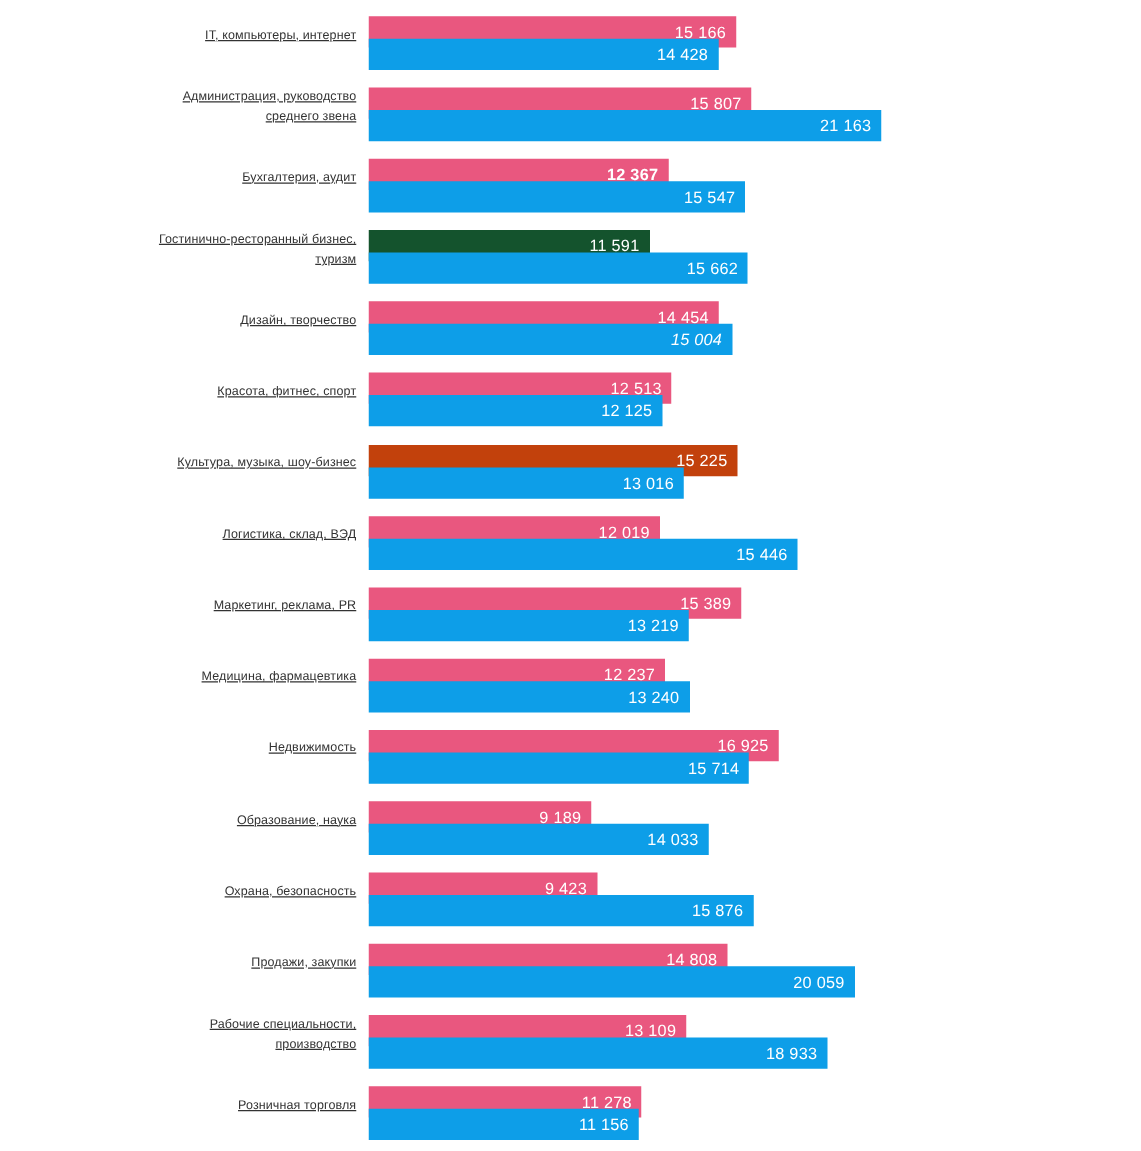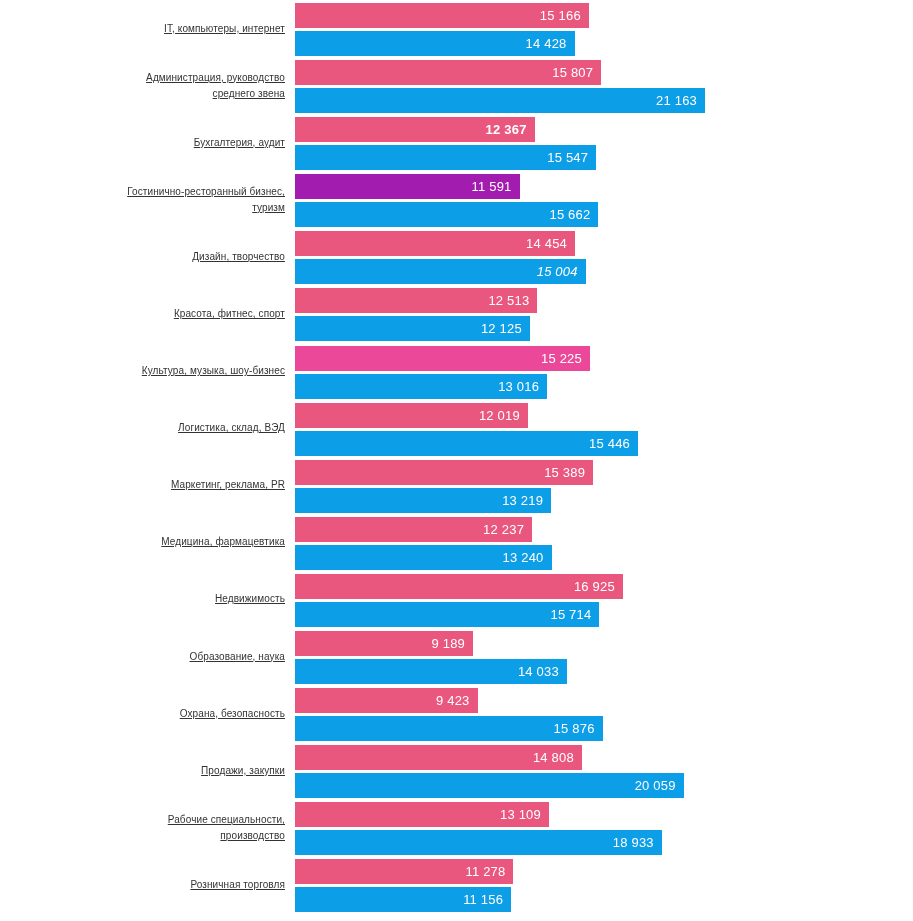--- a/index.html
+++ b/index.html
@@ -64,21 +64,21 @@
     position: absolute;
     left: 10px;
     height: 25px;
     display: flex;
     align-items: center;
     justify-content: flex-end;
     box-sizing: border-box;
   }
 
   .bar.series-a {
-    top: 3px;
+    top: 13px;
     background: #e9577f;
   }
 
   .bar.series-b {
     top: 31px;
     background: #0d9ee8;
   }
 
   .bar-value {
     font-size: 13px;
@@ -125,21 +125,21 @@
           </div>
           <div class="bar series-b" style="width: 301.199px; background: rgb(13, 158, 232);">
             <span class="bar-value">15 547</span>
           </div>
         </div>
       </div>
       <div class="row">
         <div class="cat-label">Гостинично-ресторанный бизнес,
 туризм</div>
         <div class="bars">
-          <div class="bar series-a" style="width: 224.557px; background: #a21caf;">
+          <div class="bar series-a" style="width: 224.557px; background: #14532d;">
             <span class="bar-value">11 591</span>
           </div>
           <div class="bar series-b" style="width: 303.427px; background: rgb(13, 158, 232); justify-content: flex-end;">
             <span class="bar-value">15 662</span>
           </div>
         </div>
       </div>
       <div class="row">
         <div class="cat-label">Дизайн, творчество</div>
         <div class="bars">
@@ -158,21 +158,21 @@
             <span class="bar-value">12 513</span>
           </div>
           <div class="bar series-b" style="width: 234.903px; background: rgb(13, 158, 232);">
             <span class="bar-value">12 125</span>
           </div>
         </div>
       </div>
       <div class="row">
         <div class="cat-label">Культура, музыка, шоу-бизнес</div>
         <div class="bars">
-          <div class="bar series-a" style="width: 294.961px; background: #ec4899;">
+          <div class="bar series-a" style="width: 294.961px; background: #c2410c;">
             <span class="bar-value">15 225</span>
           </div>
           <div class="bar series-b" style="width: 252.165px; background: rgb(13, 158, 232);">
             <span class="bar-value">13 016</span>
           </div>
         </div>
       </div>
       <div class="row">
         <div class="cat-label">Логистика, склад, ВЭД</div>
         <div class="bars">

